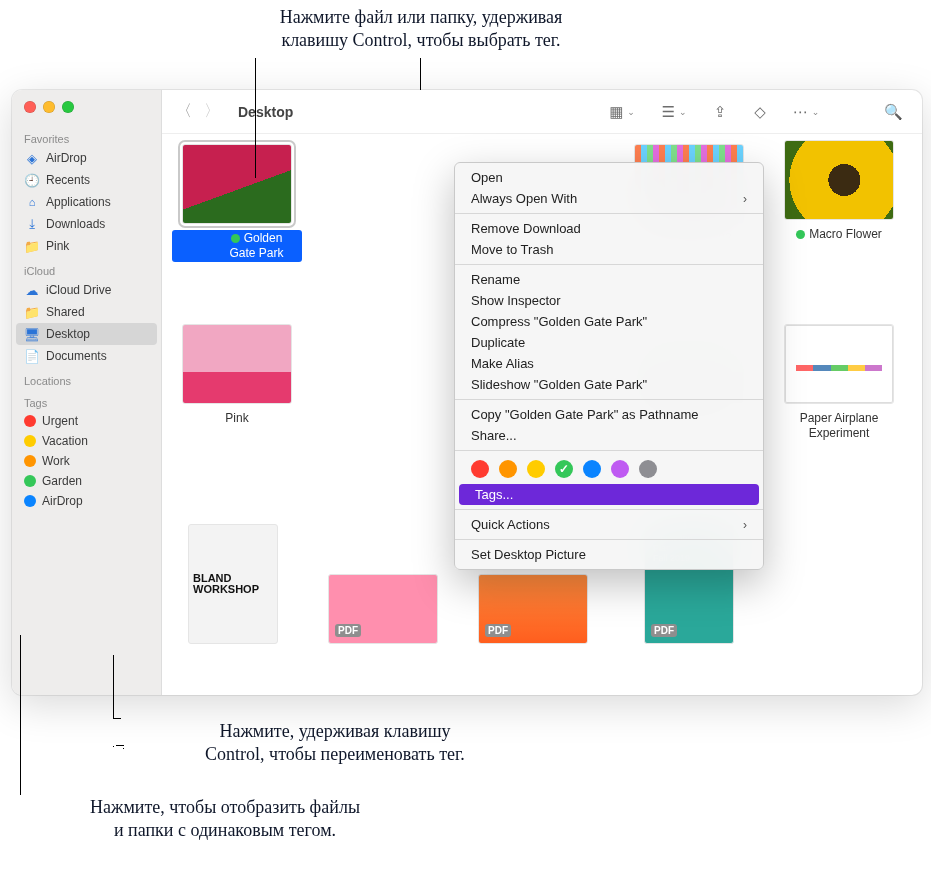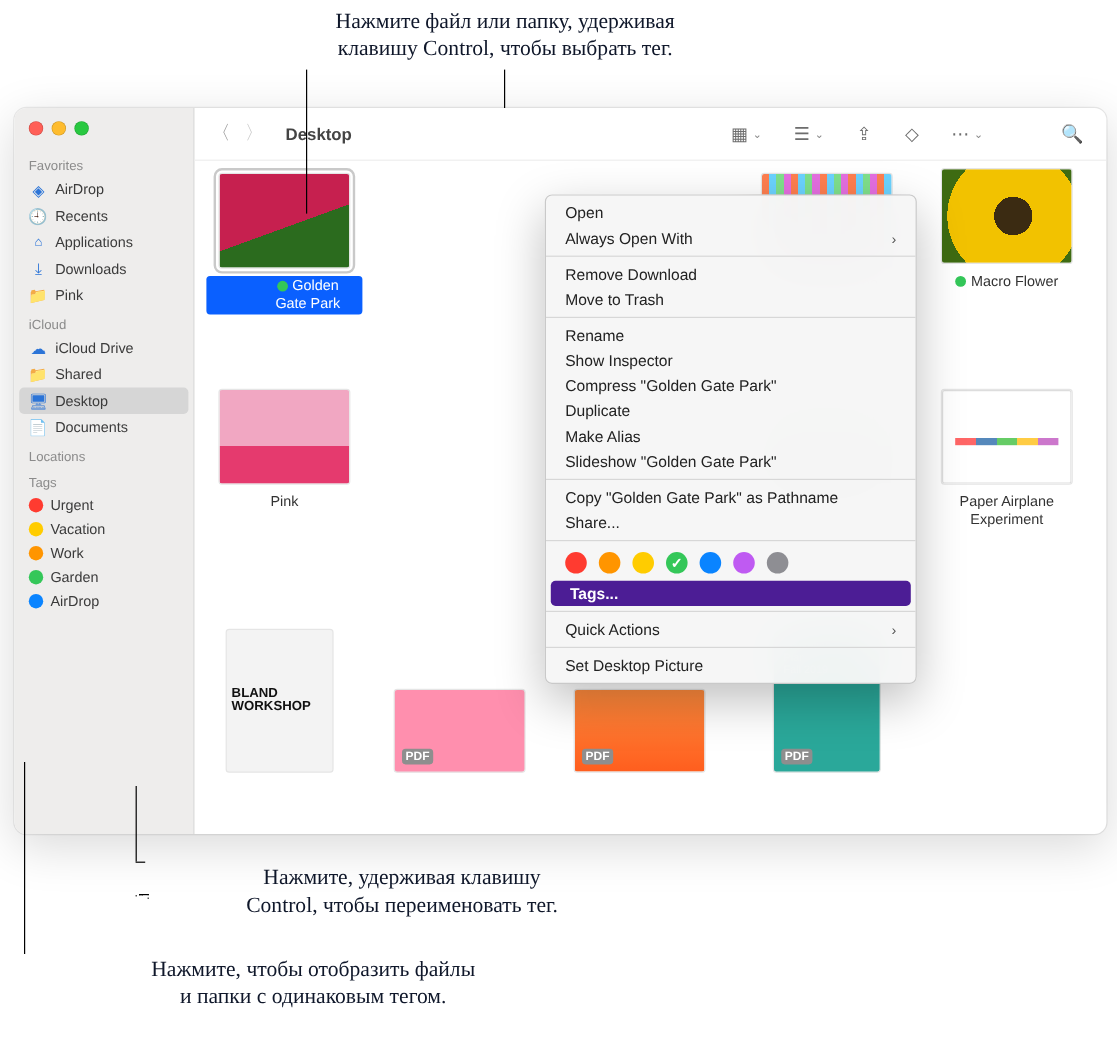--- a/index.html
+++ b/index.html
@@ -206,26 +206,25 @@
     font-size: 13px;
   }
   .mi {
     padding: 3px 16px;
     display: flex;
     align-items: center;
     justify-content: space-between;
     color: #222;
   }
   .mi.selected {
-    background: #4c1d95;
+    background: #6d28d9;
     color: #fff;
     margin: 0 4px;
     border-radius: 4px;
     padding-right: 12px;
-    font-weight: bold;
   }
   .msep {
     height: 1px;
     background: #d7d7d7;
     margin: 4px 0;
   }
   .tagrow {
     display: flex;
     gap: 10px;
     padding: 5px 16px 6px 16px;
@@ -268,21 +267,21 @@
 <body>
 
 <div class="callout" style="left:176px; top:6px; width:490px;">Нажмите файл или папку, удерживая
 клавишу Control, чтобы выбрать тег.</div>
 <div class="callout-line" style="left:420px; top:58px; width:1px; height:42px;"></div>
 
 <div class="callout left" style="left:120px; top:720px; width:430px;">Нажмите, удерживая клавишу
 Control, чтобы переименовать тег.</div>
 <div class="callout-line" style="left:124px; top:750px; width:1px; height:-30px;"></div>
 
-<div class="callout left" style="left:10px; top:796px; width:430px;margin-left:36px;">Нажмите, чтобы отобразить файлы
+<div class="callout left" style="left:10px; top:796px; width:430px;">Нажмите, чтобы отобразить файлы
 и папки с одинаковым тегом.</div>
 
 <div class="finder">
 
   <div class="sidebar">
     <div class="traffic">
       <span class="tl-red"></span>
       <span class="tl-yellow"></span>
       <span class="tl-green"></span>
     </div>

